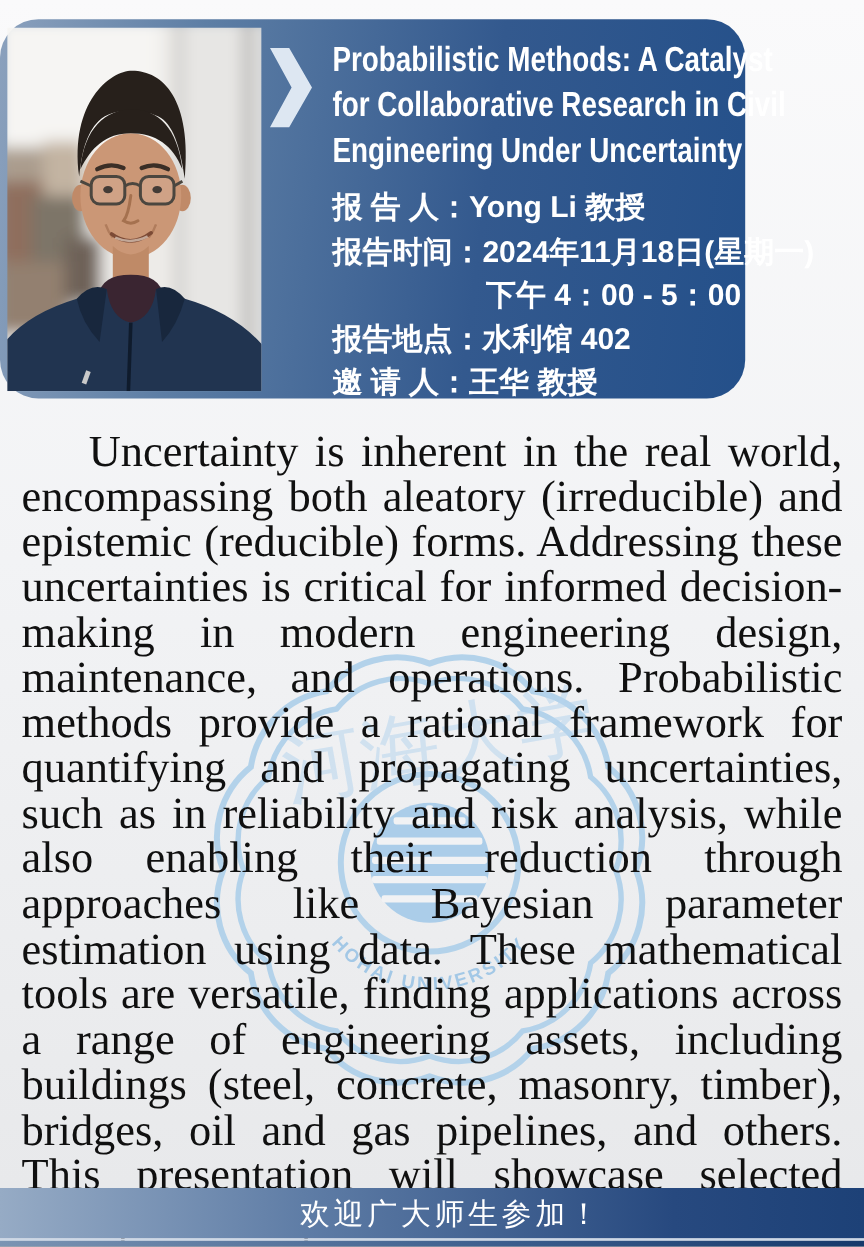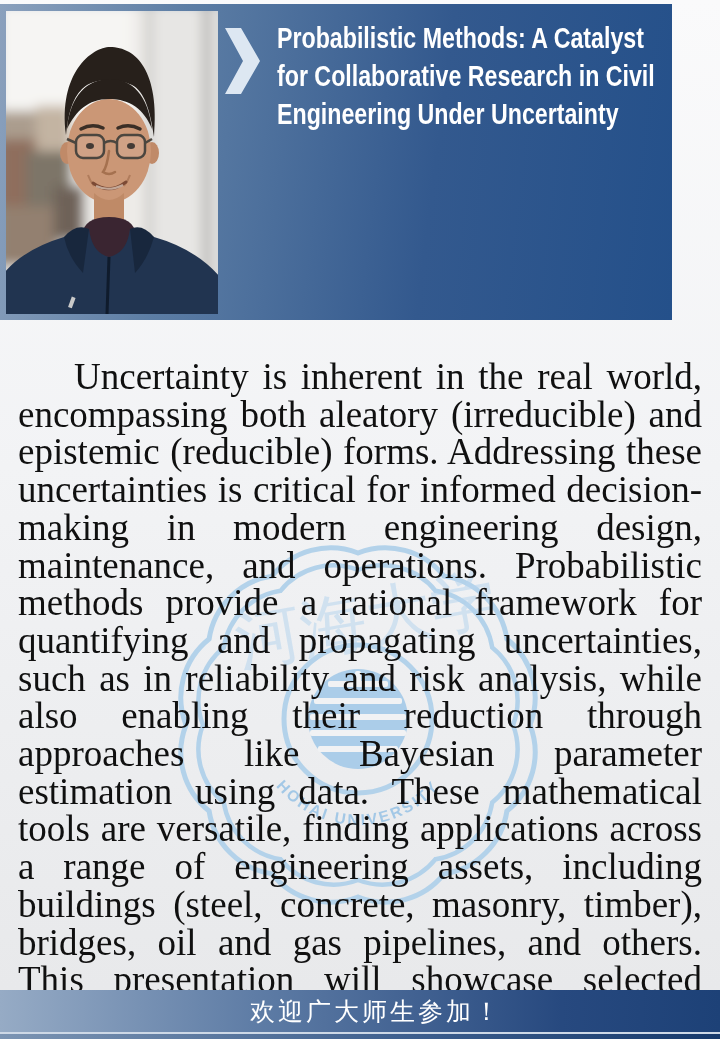--- a/index.html
+++ b/index.html
@@ -1,22 +1,22 @@
 <!DOCTYPE html>
 <html><head>
 <meta charset="utf-8">
 <style>
   * { margin:0; padding:0; box-sizing:border-box; }
   body { background:#555; font-family:"Liberation Sans", sans-serif; }
   .poster { position:relative; width:720px; height:1039px; margin:0 auto; overflow:hidden;
             background:linear-gradient(180deg,#fafafb 0%,#f2f3f5 45%,#e7e8ea 100%); }
 
   
-  .header { position:absolute; left:0; top:4px; width:672px; height:316px;
-            background:linear-gradient(97deg,#8ba1bd 0%,#5d7ea5 26%,#33598e 64%,#24508a 100%); }
+  .header { position:absolute; left:0; top:16px; width:621px; height:316px;
+            background:linear-gradient(97deg,#8ba1bd 0%,#5d7ea5 26%,#33598e 64%,#24508a 100%);border-radius:32px; }
   .photo { position:absolute; left:6px; top:7px; width:212px; height:303px; overflow:hidden; }
   .photo svg { display:block; width:100%; height:100%; }
   .chevron { position:absolute; left:224px; top:23px; width:36px; height:68px; }
   .title-block { position:absolute; left:277px; top:15px; width:440px; }
   .title-line { font-size:29px; font-weight:bold; color:#ffffff; line-height:38px;
                 white-space:nowrap; transform:scaleX(.8); transform-origin:0 50%; }
   .info-block { position:absolute; left:277px; top:139px; width:440px; }
   .info-line { font-size:25px; font-weight:bold; color:#ffffff; line-height:36.5px; white-space:nowrap; }
   .info-line.indent { padding-left:128px; }
 
@@ -100,20 +100,27 @@
           <path d="M1 1 L17 1 L36 34 L17 67 L1 67 L19 34 Z" fill="#dde7f2"></path>
         </svg>
     </div>
 
     <div class="title-block">
       <div class="title-line">Probabilistic Methods: A Catalyst</div>
       <div class="title-line">for Collaborative Research in Civil</div>
       <div class="title-line">Engineering Under Uncertainty</div>
     </div>
 
+    <div class="info-block">
+      <div class="info-line">报 告 人：Yong Li 教授</div>
+      <div class="info-line">报告时间：2024年11月18日(星期一)</div>
+      <div class="info-line indent">下午 4：00 - 5：00</div>
+      <div class="info-line">报告地点：水利馆 402</div>
+      <div class="info-line">邀 请 人：王华 教授</div>
+    </div>
   </div>
 
   <div class="abstract">
 
     <svg class="seal" viewBox="0 0 360 360">
       <g fill="none" stroke="#b3d2ea" stroke-width="5">
         <path d="M352 180 A75 75 0 0 1 328.9 266 A75 75 0 0 1 266 328.9 A75 75 0 0 1 180 352 A75 75 0 0 1 94 328.9 A75 75 0 0 1 31.1 266 A75 75 0 0 1 8 180 A75 75 0 0 1 31.1 94 A75 75 0 0 1 94 31.1 A75 75 0 0 1 180 8 A75 75 0 0 1 266 31.1 A75 75 0 0 1 328.9 94 A75 75 0 0 1 352 180 Z"></path>
         <path stroke-width="4.5" d="M335 180 A68 68 0 0 1 314.2 257.5 A68 68 0 0 1 257.5 314.2 A68 68 0 0 1 180 335 A68 68 0 0 1 102.5 314.2 A68 68 0 0 1 45.8 257.5 A68 68 0 0 1 25 180 A68 68 0 0 1 45.8 102.5 A68 68 0 0 1 102.5 45.8 A68 68 0 0 1 180 25 A68 68 0 0 1 257.5 45.8 A68 68 0 0 1 314.2 102.5 A68 68 0 0 1 335 180 Z"></path>
         <circle cx="180" cy="174" r="74"></circle>
       </g>

